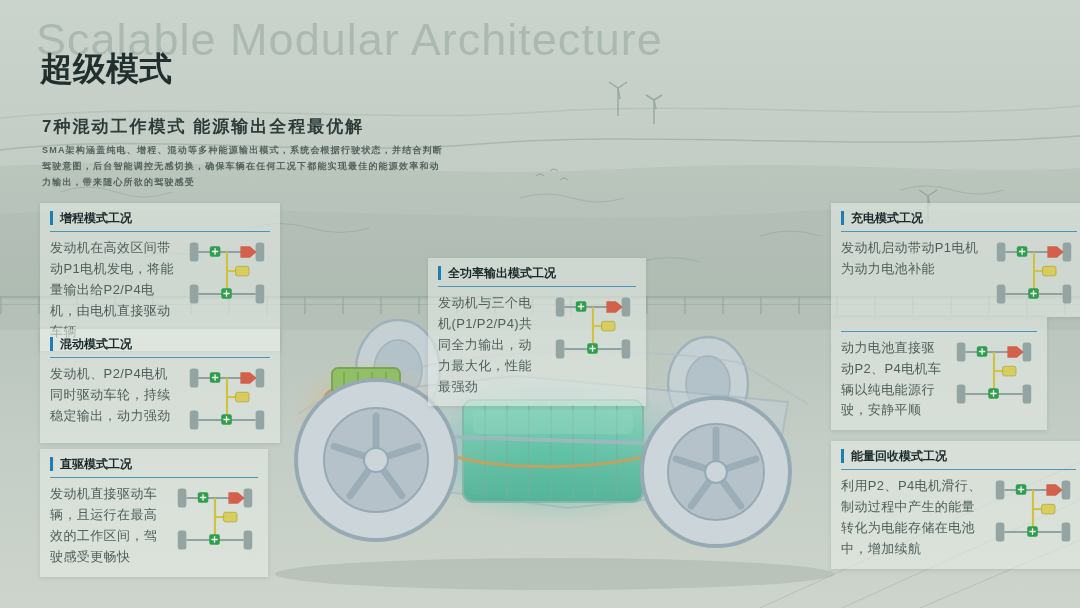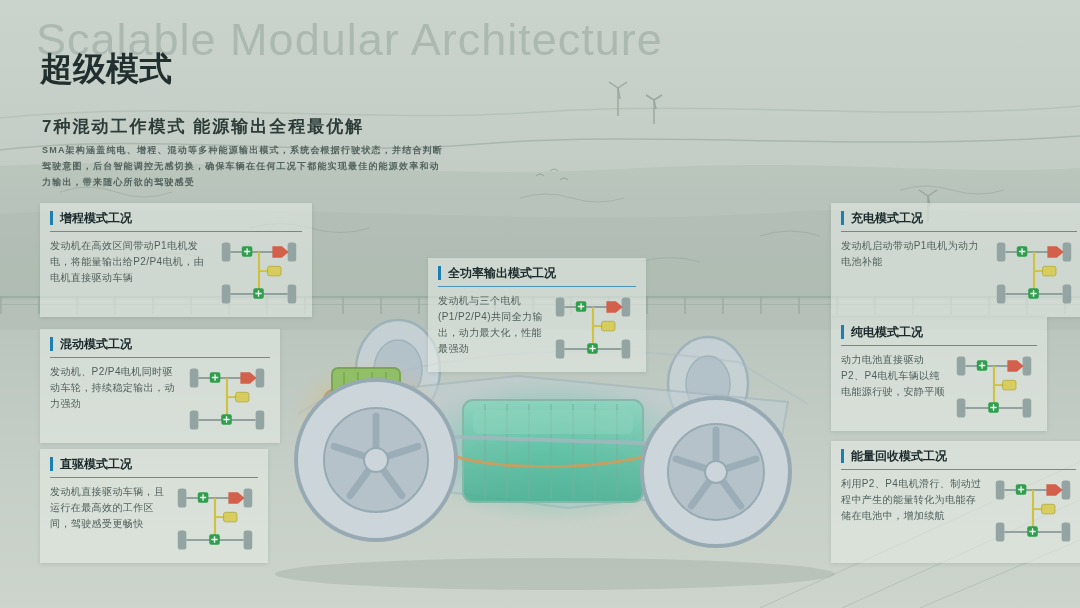--- a/index.html
+++ b/index.html
@@ -18,21 +18,21 @@
   .main-title{position:absolute;left:40px;top:47px;font-size:33px;font-weight:800;color:#212f2e;z-index:4;}
   .subtitle{position:absolute;left:42px;top:115px;font-size:17px;font-weight:700;color:#2d3c39;letter-spacing:2px;z-index:4;}
   .desc{position:absolute;left:42px;top:143px;width:404px;font-size:9px;line-height:1.75;
     color:#53635e;letter-spacing:1.2px;z-index:4;font-weight:bold;}
   .card{position:absolute;z-index:5;background:rgba(229,236,230,.58);
     box-shadow:0 1px 4px rgba(55,75,65,.14);padding:8px 10px 9px;box-sizing:border-box;}
   .card-title{font-size:12px;font-weight:700;color:#1b292b;border-left:3px solid #1b7fb4;
     padding-left:7px;line-height:1.2;}
   .card-rule{height:1px;background:rgba(27,127,180,.75);margin:6px 0;}
   .card-body{display:flex;gap:6px;align-items:flex-start;}
-  .card-desc{flex:1;font-size:10px;line-height:1.6;color:#4f5f5b;letter-spacing:.4px;}
+  .card-desc{flex:1;font-size:13px;line-height:1.6;color:#4f5f5b;letter-spacing:.4px;}
   .schematic-slot{width:86px;flex:0 0 86px;display:flex;justify-content:center;}
   .schematic-slot svg{width:84px;height:70px;}
 </style>
 </head>
 <body>
 
 <div id="stage">
 
   <svg id="bg-svg" class="layer" viewBox="0 0 1080 608" preserveAspectRatio="none">
     <path d="M0,118 C180,100 360,124 540,112 C720,100 900,122 1080,106" fill="none" stroke="#b3bfb5" stroke-width="1.5" opacity=".8"></path>
@@ -164,21 +164,21 @@
       </g>
       <circle cx="448" cy="154" r="11" fill="#ccd6da" stroke="#97aab4" stroke-width="2"></circle>
     </g>
   </svg>
 
   <div class="watermark">Scalable Modular Architecture</div>
   <div class="main-title">超级模式</div>
   <div class="subtitle">7种混动工作模式 能源输出全程最优解</div>
   <div class="desc">SMA架构涵盖纯电、增程、混动等多种能源输出模式，系统会根据行驶状态，并结合判断驾驶意图，后台智能调控无感切换，确保车辆在任何工况下都能实现最佳的能源效率和动力输出，带来随心所欲的驾驶感受</div>
 
-  <div class="card" style="left:40px;top:203px;width:272px;min-height:112px">
+  <div class="card" style="left:40px;top:203px;width:240px;min-height:112px">
     <div class="card-title">增程模式工况</div>
     <div class="card-rule"></div>
     <div class="card-body">
       <div class="card-desc">发动机在高效区间带动P1电机发电，将能量输出给P2/P4电机，由电机直接驱动车辆</div>
       <div class="schematic-slot">
   <svg viewBox="0 0 88 72">
     <g fill="none" stroke="#8a9b99" stroke-width="2" opacity=".9">
       <line x1="14" y1="14" x2="74" y2="14"></line>
       <line x1="14" y1="58" x2="74" y2="58"></line>
     </g>
@@ -325,21 +325,20 @@
       <path d="M43.5,54.2 v6.6 M40.2,57.5 h6.6" stroke="#f2f6f2" stroke-width="1.4"></path>
     </g>
     <rect x="53" y="29" width="14" height="10" rx="2" fill="#d8cc52" opacity=".9" stroke="#b5aa3c" stroke-width="1"></rect>
     <path d="M58,8 h10 l7,6 -7,6 h-10 z" fill="#d2604a"></path>
   </svg>
 </div>
     </div>
   </div>
 
   <div class="card" style="left:831px;top:317px;width:216px;min-height:110px">
-    <div class="card-title">纯电模式工况</div>
     <div class="card-rule"></div>
     <div class="card-body">
       <div class="card-desc">动力电池直接驱动P2、P4电机车辆以纯电能源行驶，安静平顺</div>
       <div class="schematic-slot">
   <svg viewBox="0 0 88 72">
     <g fill="none" stroke="#8a9b99" stroke-width="2" opacity=".9">
       <line x1="14" y1="14" x2="74" y2="14"></line>
       <line x1="14" y1="58" x2="74" y2="58"></line>
     </g>
     <line x1="44" y1="14" x2="44" y2="58" stroke="#cfc33e" stroke-width="2.2"></line>

